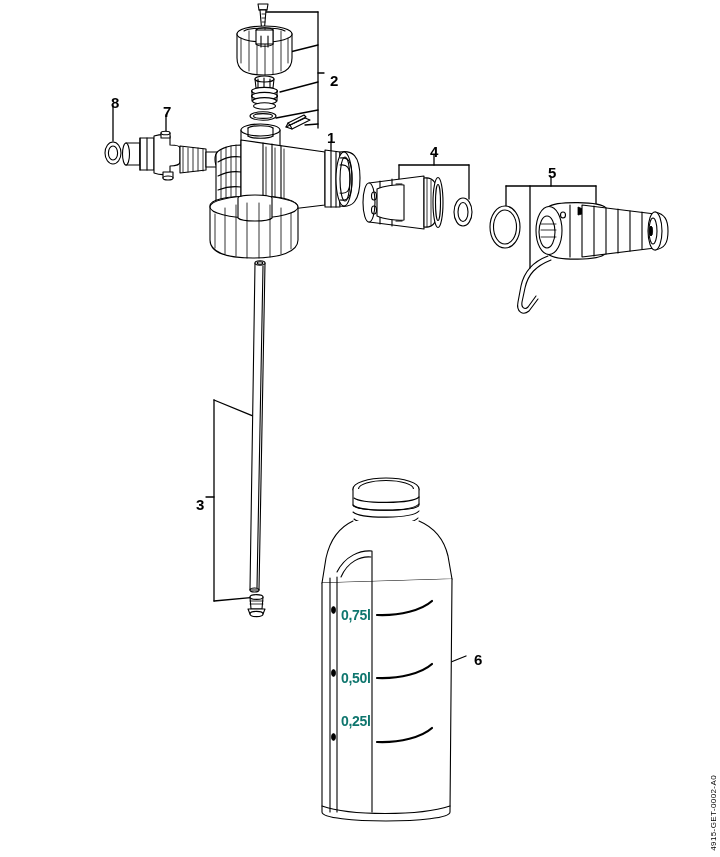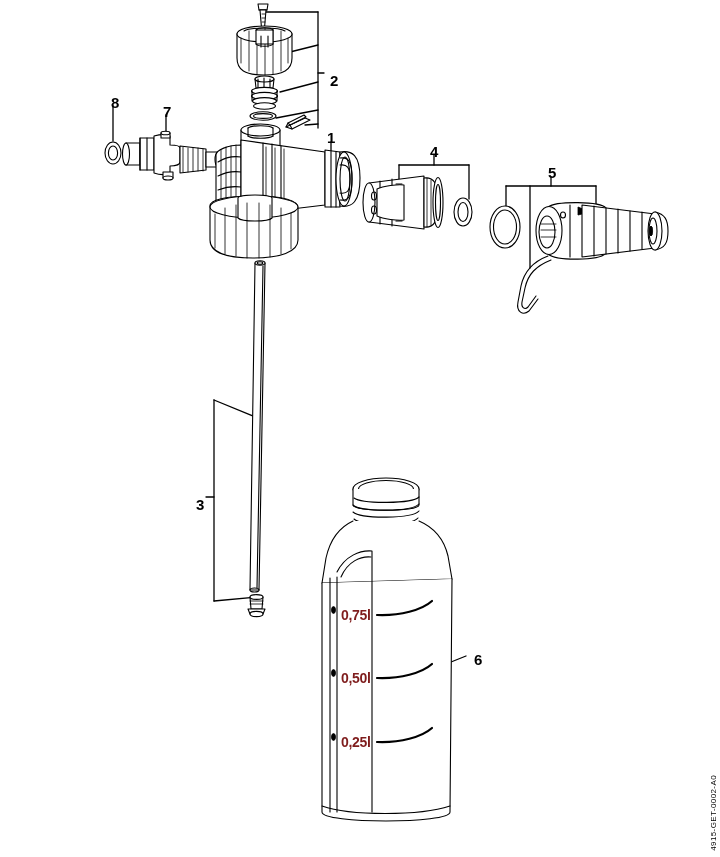--- a/index.html
+++ b/index.html
@@ -3,21 +3,21 @@
 <meta charset="utf-8">
 <style>
   html,body{margin:0;padding:0;background:#ffffff;}
   body{width:720px;height:857px;overflow:hidden;
        font-family:"Liberation Sans",sans-serif;color:#000;}
   #sheet{position:relative;width:720px;height:857px;background:#fff;}
   svg.layer{position:absolute;left:0;top:0;width:720px;height:857px;}
   .cal{position:absolute;font-weight:bold;font-size:15px;line-height:15px;
        font-family:"Liberation Sans",sans-serif;color:#000;}
   .vol{position:absolute;font-weight:bold;font-size:14px;line-height:14px;
-       font-family:"Liberation Sans",sans-serif;color:#7f1d1d;letter-spacing:-0.3px;}
+       font-family:"Liberation Sans",sans-serif;color:#0f766e;letter-spacing:-0.3px;}
   #docid{position:absolute;right:2px;bottom:6px;font-size:8px;
          font-family:"Liberation Sans",sans-serif;color:#000;
          writing-mode:vertical-rl;transform:rotate(180deg);
          letter-spacing:0.4px;white-space:nowrap;}
 </style>
 </head>
 <body>
 
 <div id="sheet">
 
@@ -280,17 +280,17 @@
   <div class="cal" style="left:330px;top:73px;">2</div>
   <div class="cal" style="left:196px;top:497px;">3</div>
   <div class="cal" style="left:430px;top:144px;">4</div>
   <div class="cal" style="left:548px;top:165px;">5</div>
   <div class="cal" style="left:474px;top:652px;">6</div>
   <div class="cal" style="left:163px;top:104px;">7</div>
   <div class="cal" style="left:111px;top:95px;">8</div>
 
   <div class="vol" style="left:341px;top:608px;">0,75l</div>
   <div class="vol" style="left:341px;top:671px;text-align:center;">0,50l</div>
-  <div class="vol" style="left:341px;top:735px;">0,25l</div>
+  <div class="vol" style="left:341px;top:714px;">0,25l</div>
 
   <div id="docid">4915-GET-0002-A0</div>
 
 </div>
 
 </body></html>

